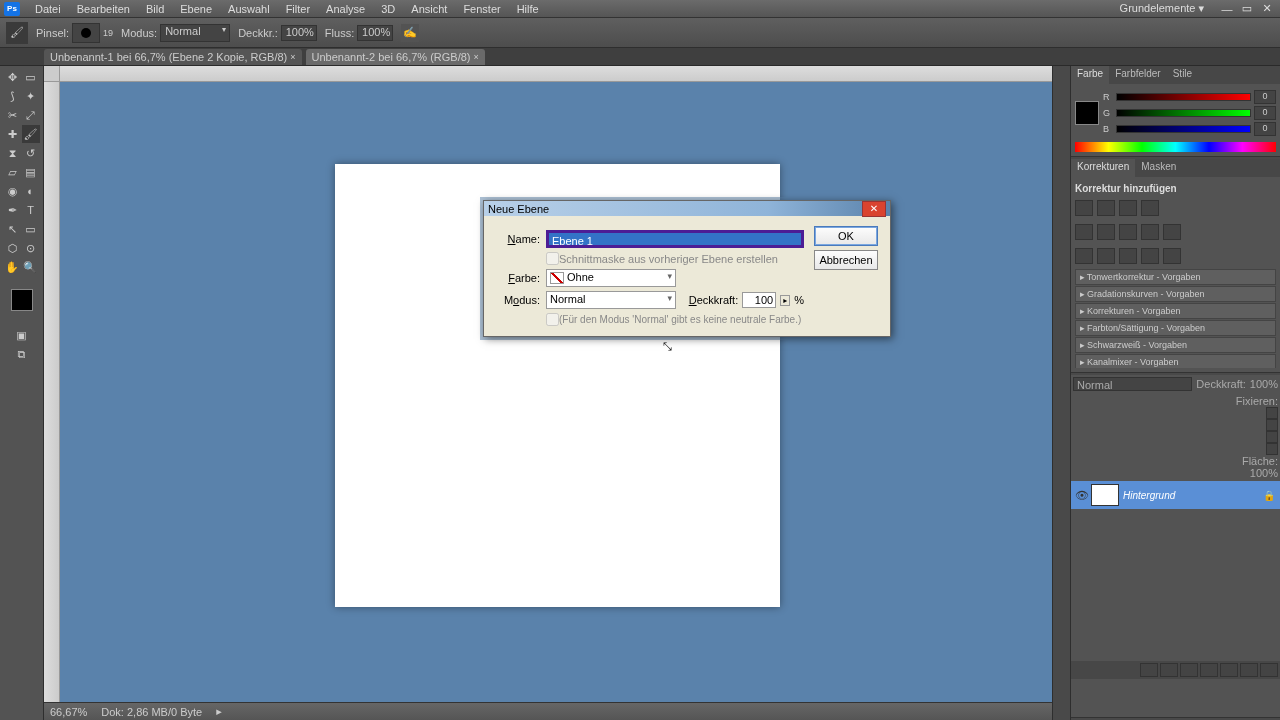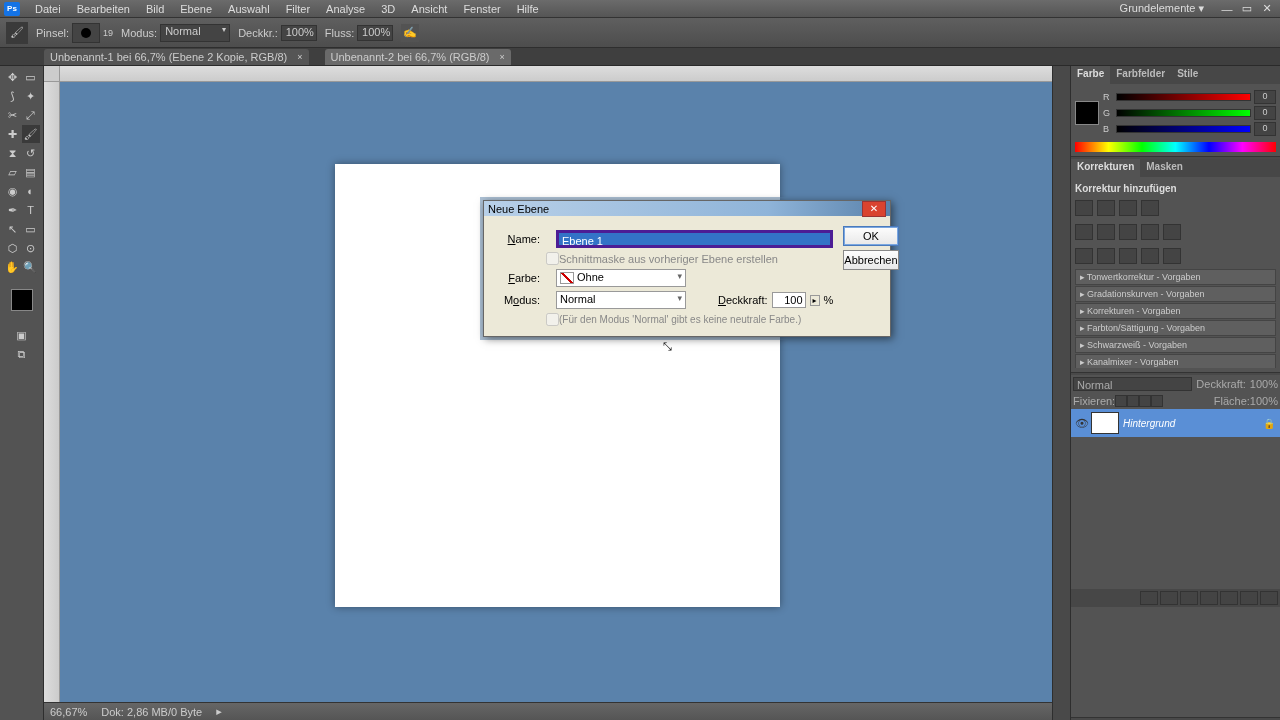--- a/index.html
+++ b/index.html
@@ -17,21 +17,21 @@
 .optbar { background: linear-gradient(#5f5f5f, #4d4d4d); height: 30px; display: flex; align-items: center; padding: 0 6px; color: #ccc; gap: 8px; border-bottom: 1px solid #2e2e2e; }
 .optbar .fld { display: flex; align-items: center; gap: 3px; }
 .optbar .dd { background: #444; border: 1px solid #333; height: 18px; padding: 0 16px 0 4px; color: #ccc; min-width: 70px; position: relative; }
 .optbar .dd::after { content: '▾'; position: absolute; right: 3px; font-size: 8px; }
 .optbar .num { background: #444; border: 1px solid #333; height: 16px; width: 36px; padding: 0 2px; color: #ccc; text-align: right; }
 .brush-prev { width: 28px; height: 20px; background: #444; border: 1px solid #333; display: flex; align-items: center; justify-content: center; position: relative; }
 .brush-dot { width: 10px; height: 10px; background: #000; border-radius: 50%; }
 
 
 .doctabs { background: #3f3f3f; height: 18px; display: flex; align-items: flex-end; padding-left: 44px; border-bottom: 1px solid #2a2a2a; }
-.doctab { background: #555; color: #ccc; padding: 2px 6px; margin-right: 16px; font-size: 10px; border-top-left-radius: 3px; border-top-right-radius: 3px; display: flex; align-items: center; gap: 10px; cursor: pointer; }
+.doctab { background: #555; color: #ccc; padding: 2px 6px; margin-right: 4px; font-size: 10px; border-top-left-radius: 3px; border-top-right-radius: 3px; display: flex; align-items: center; gap: 3px; cursor: pointer; }
 .doctab.active { background: #6a6a6a; }
 .doctab .x { font-size: 9px; }
 
 
 .main { position: absolute; top: 66px; left: 0; right: 0; bottom: 0; display: flex; }
 
 
 .tools { width: 44px; background: #535353; border-right: 1px solid #2e2e2e; display: flex; flex-direction: column; align-items: center; padding: 2px; gap: 1px; }
 .tool { width: 18px; height: 18px; background: #535353; display: flex; align-items: center; justify-content: center; color: #ccc; font-size: 11px; cursor: pointer; }
 .tool-row { display: flex; gap: 0; }
@@ -44,21 +44,21 @@
 .ruler-h { position: absolute; top: 0; left: 16px; right: 0; height: 16px; background: linear-gradient(#ddd, #ccc); border-bottom: 1px solid #999; }
 .ruler-v { position: absolute; top: 16px; left: 0; width: 16px; bottom: 18px; background: linear-gradient(90deg, #ddd, #ccc); border-right: 1px solid #999; }
 .ruler-corner { position: absolute; top: 0; left: 0; width: 16px; height: 16px; background: #ccc; border-right: 1px solid #999; border-bottom: 1px solid #999; }
 .viewport { position: absolute; top: 16px; left: 16px; right: 0; bottom: 18px; background: #5a82ab; overflow: hidden; }
 .artboard { position: absolute; left: 275px; top: 82px; width: 445px; height: 443px; background: #fff; box-shadow: 0 0 8px rgba(0,0,0,0.4); }
 .statusbar { position: absolute; bottom: 0; left: 0; right: 0; height: 18px; background: linear-gradient(#666, #555); color: #ccc; font-size: 10px; display: flex; align-items: center; padding: 0 6px; gap: 14px; border-top: 1px solid #333; }
 
 
 .panels { width: 210px; background: #494949; border-left: 1px solid #2e2e2e; display: flex; flex-direction: column; }
 .panel { background: #535353; border-bottom: 1px solid #333; margin-bottom: 2px; }
-.panel-tabs { display: flex; background: #474747; height: 18px; font-weight: bold; }
+.panel-tabs { display: flex; background: #474747; height: 18px; }
 .panel-tab { padding: 2px 6px; font-size: 10px; color: #bbb; cursor: pointer; }
 .panel-tab.active { background: #535353; color: #ddd; }
 .panel-body { padding: 4px; }
 
 .color-sliders { display: flex; gap: 4px; align-items: center; }
 .color-swatch-panel { width: 24px; height: 24px; background: #000; border: 1px solid #888; position: relative; }
 .color-swatch-panel::after { content: ''; position: absolute; width: 24px; height: 24px; background: #fff; border: 1px solid #888; left: 6px; top: 6px; z-index: -1; }
 .slider-col { flex: 1; }
 .slider-row { display: flex; align-items: center; gap: 3px; margin: 2px 0; }
 .slider-row label { color: #ccc; width: 10px; font-size: 9px; }
@@ -70,39 +70,39 @@
 
 .adj-title { color: #ddd; font-size: 10px; font-weight: bold; padding: 2px 0; }
 .adj-icons { display: flex; gap: 4px; flex-wrap: wrap; padding: 4px 0; }
 .adj-icon { width: 18px; height: 16px; background: #444; border: 1px solid #333; cursor: pointer; }
 .adj-presets { max-height: 100px; overflow: auto; }
 .adj-preset { background: #5f5f5f; border: 1px solid #444; padding: 2px 4px; margin: 1px 0; font-size: 9px; color: #ccc; cursor: pointer; }
 .adj-preset::before { content: '▸ '; }
 
 .layer-opts { display: flex; gap: 4px; align-items: center; font-size: 9px; color: #aaa; padding: 2px; }
 .layer-opts .dd2 { background: #444; border: 1px solid #333; flex: 1; padding: 1px 3px; height: 14px; }
-.layer-locks { display: flex; align-items: flex-start; font-size: 9px; color: #aaa; padding: 2px; }
+.layer-locks { display: flex; align-items: flex-end; font-size: 9px; color: #aaa; padding: 2px; flex-direction: column; }
 .lock-icon { width: 12px; height: 12px; background: #444; border: 1px solid #333; }
 .layer-list { background: #535353; height: 180px; }
 .layer-row { display: flex; align-items: center; background: #5a8fd6; height: 28px; padding: 0 4px; gap: 4px; cursor: pointer; }
 .layer-eye { width: 12px; height: 12px; color: #333; }
 .layer-thumb { width: 28px; height: 22px; background: #fff; border: 1px solid #333; }
 .layer-name { flex: 1; color: #fff; font-size: 10px; font-style: italic; }
 .layer-lock { color: #fff; font-size: 10px; }
 .layer-footer { display: flex; gap: 2px; padding: 2px; background: #474747; justify-content: flex-end; }
 .lf-btn { width: 18px; height: 14px; background: #444; border: 1px solid #333; cursor: pointer; }
 
 
 .dialog { position: absolute; left: 483px; top: 200px; width: 408px; background: #ece9d8; border: 1px solid #666; box-shadow: 2px 2px 8px rgba(0,0,0,0.5), 0 0 0 3px rgba(90,130,170,0.5); }
 .dlg-title { background: linear-gradient(90deg, #b8d0e8, #8fb4d9 70%, #5a82ab); height: 15px; display: flex; align-items: center; padding: 0 4px; color: #000; font-size: 11px; }
 .dlg-title .spacer { flex: 1; }
 .dlg-close { width: 24px; height: 16px; background: #d9432f; color: #fff; display: flex; align-items: center; justify-content: center; font-size: 10px; cursor: pointer; border: 1px solid #933; }
 .dlg-body { padding: 10px 12px; display: flex; gap: 10px; }
 .dlg-form { flex: 1; }
-.dlg-row { display: flex; align-items: center; gap: 16px; margin: 4px 0; }
+.dlg-row { display: flex; align-items: center; gap: 6px; margin: 4px 0; }
 .dlg-row label { width: 44px; text-align: right; color: #000; }
 .dlg-row label u { text-decoration: underline; }
 .dlg-input { flex: 1; border: 3px solid #4c1d95; padding: 2px 3px; height: 18px; background: #fff; }
 .dlg-input.sel { background: #3373c7; color: #fff; }
 .dlg-check { display: flex; align-items: center; gap: 0; margin-left: 50px; color: #888; }
 .dlg-select { border: 1px solid #999; padding: 1px 3px; height: 18px; background: #fff; width: 130px; position: relative; }
 .dlg-select::after { content: '▾'; position: absolute; right: 3px; color: #666; font-size: 9px; }
 .dlg-color-sw { width: 14px; height: 12px; border: 1px solid #999; background: #fff; display: inline-block; vertical-align: middle; margin-right: 3px; position: relative; }
 .dlg-color-sw::after { content: ''; position: absolute; left: 0; top: 0; right: 0; bottom: 0; background: linear-gradient(45deg, transparent 45%, #c00 45%, #c00 55%, transparent 55%); }
 .dlg-opac { display: flex; align-items: center; gap: 4px; }

